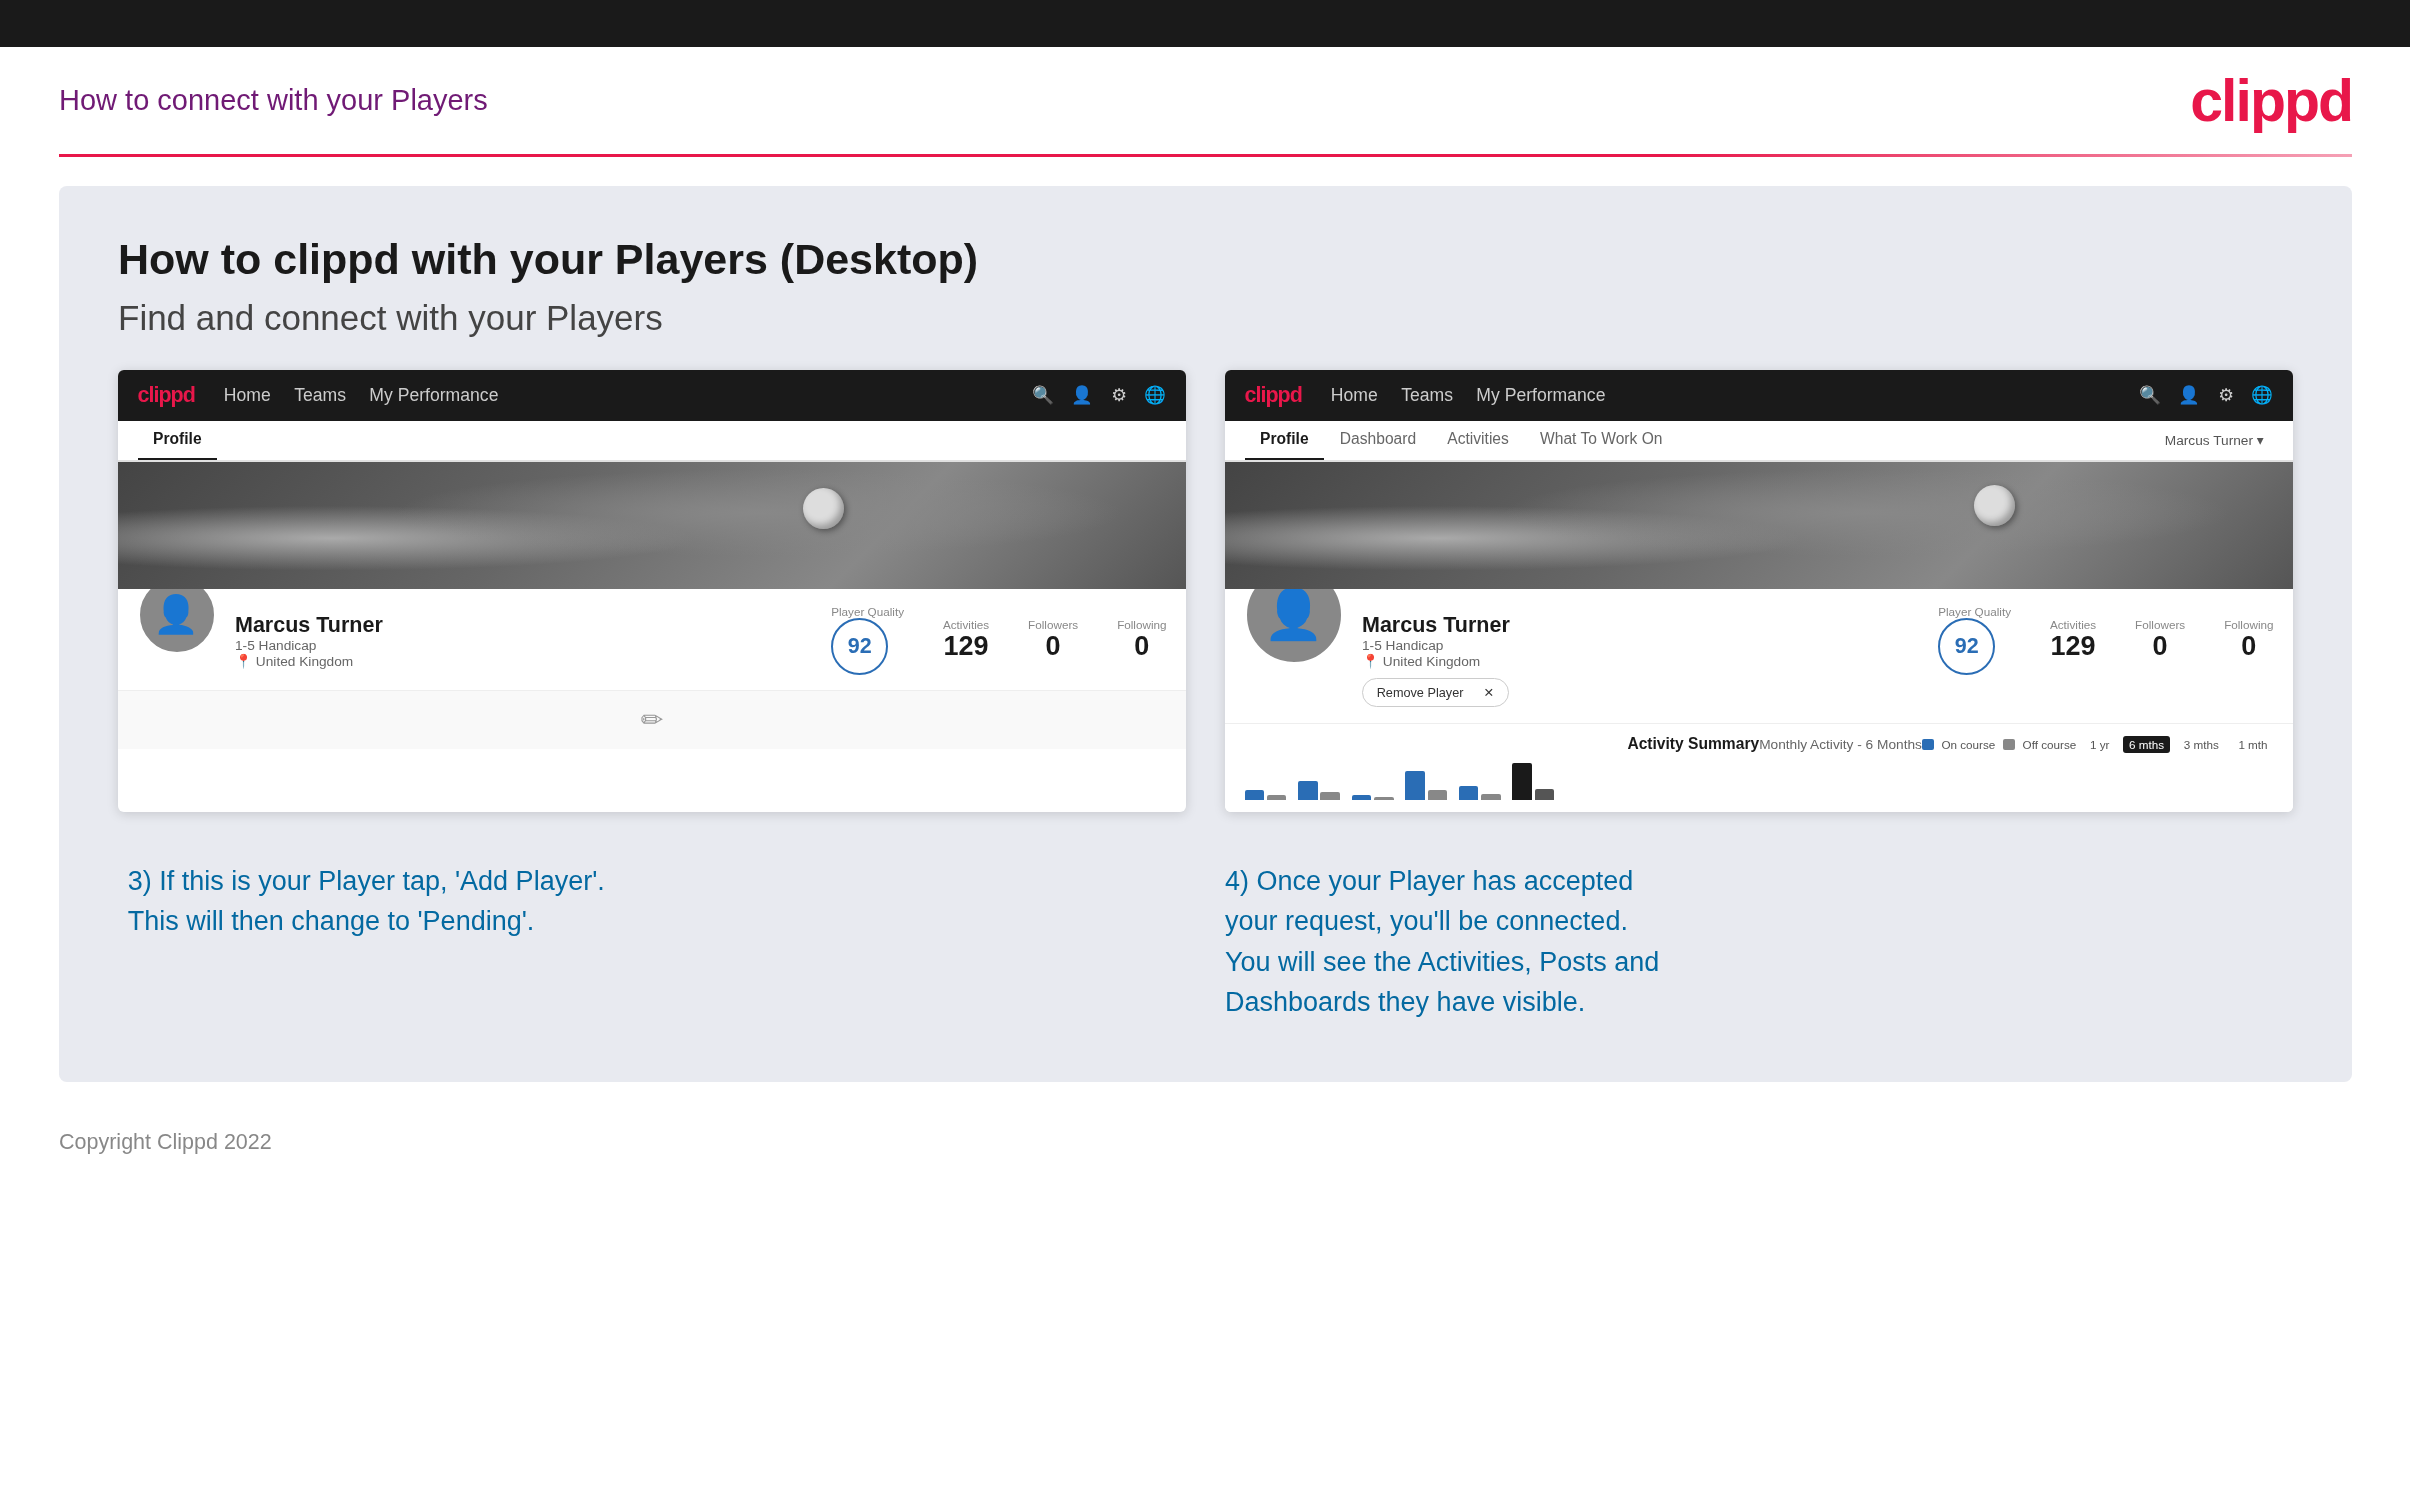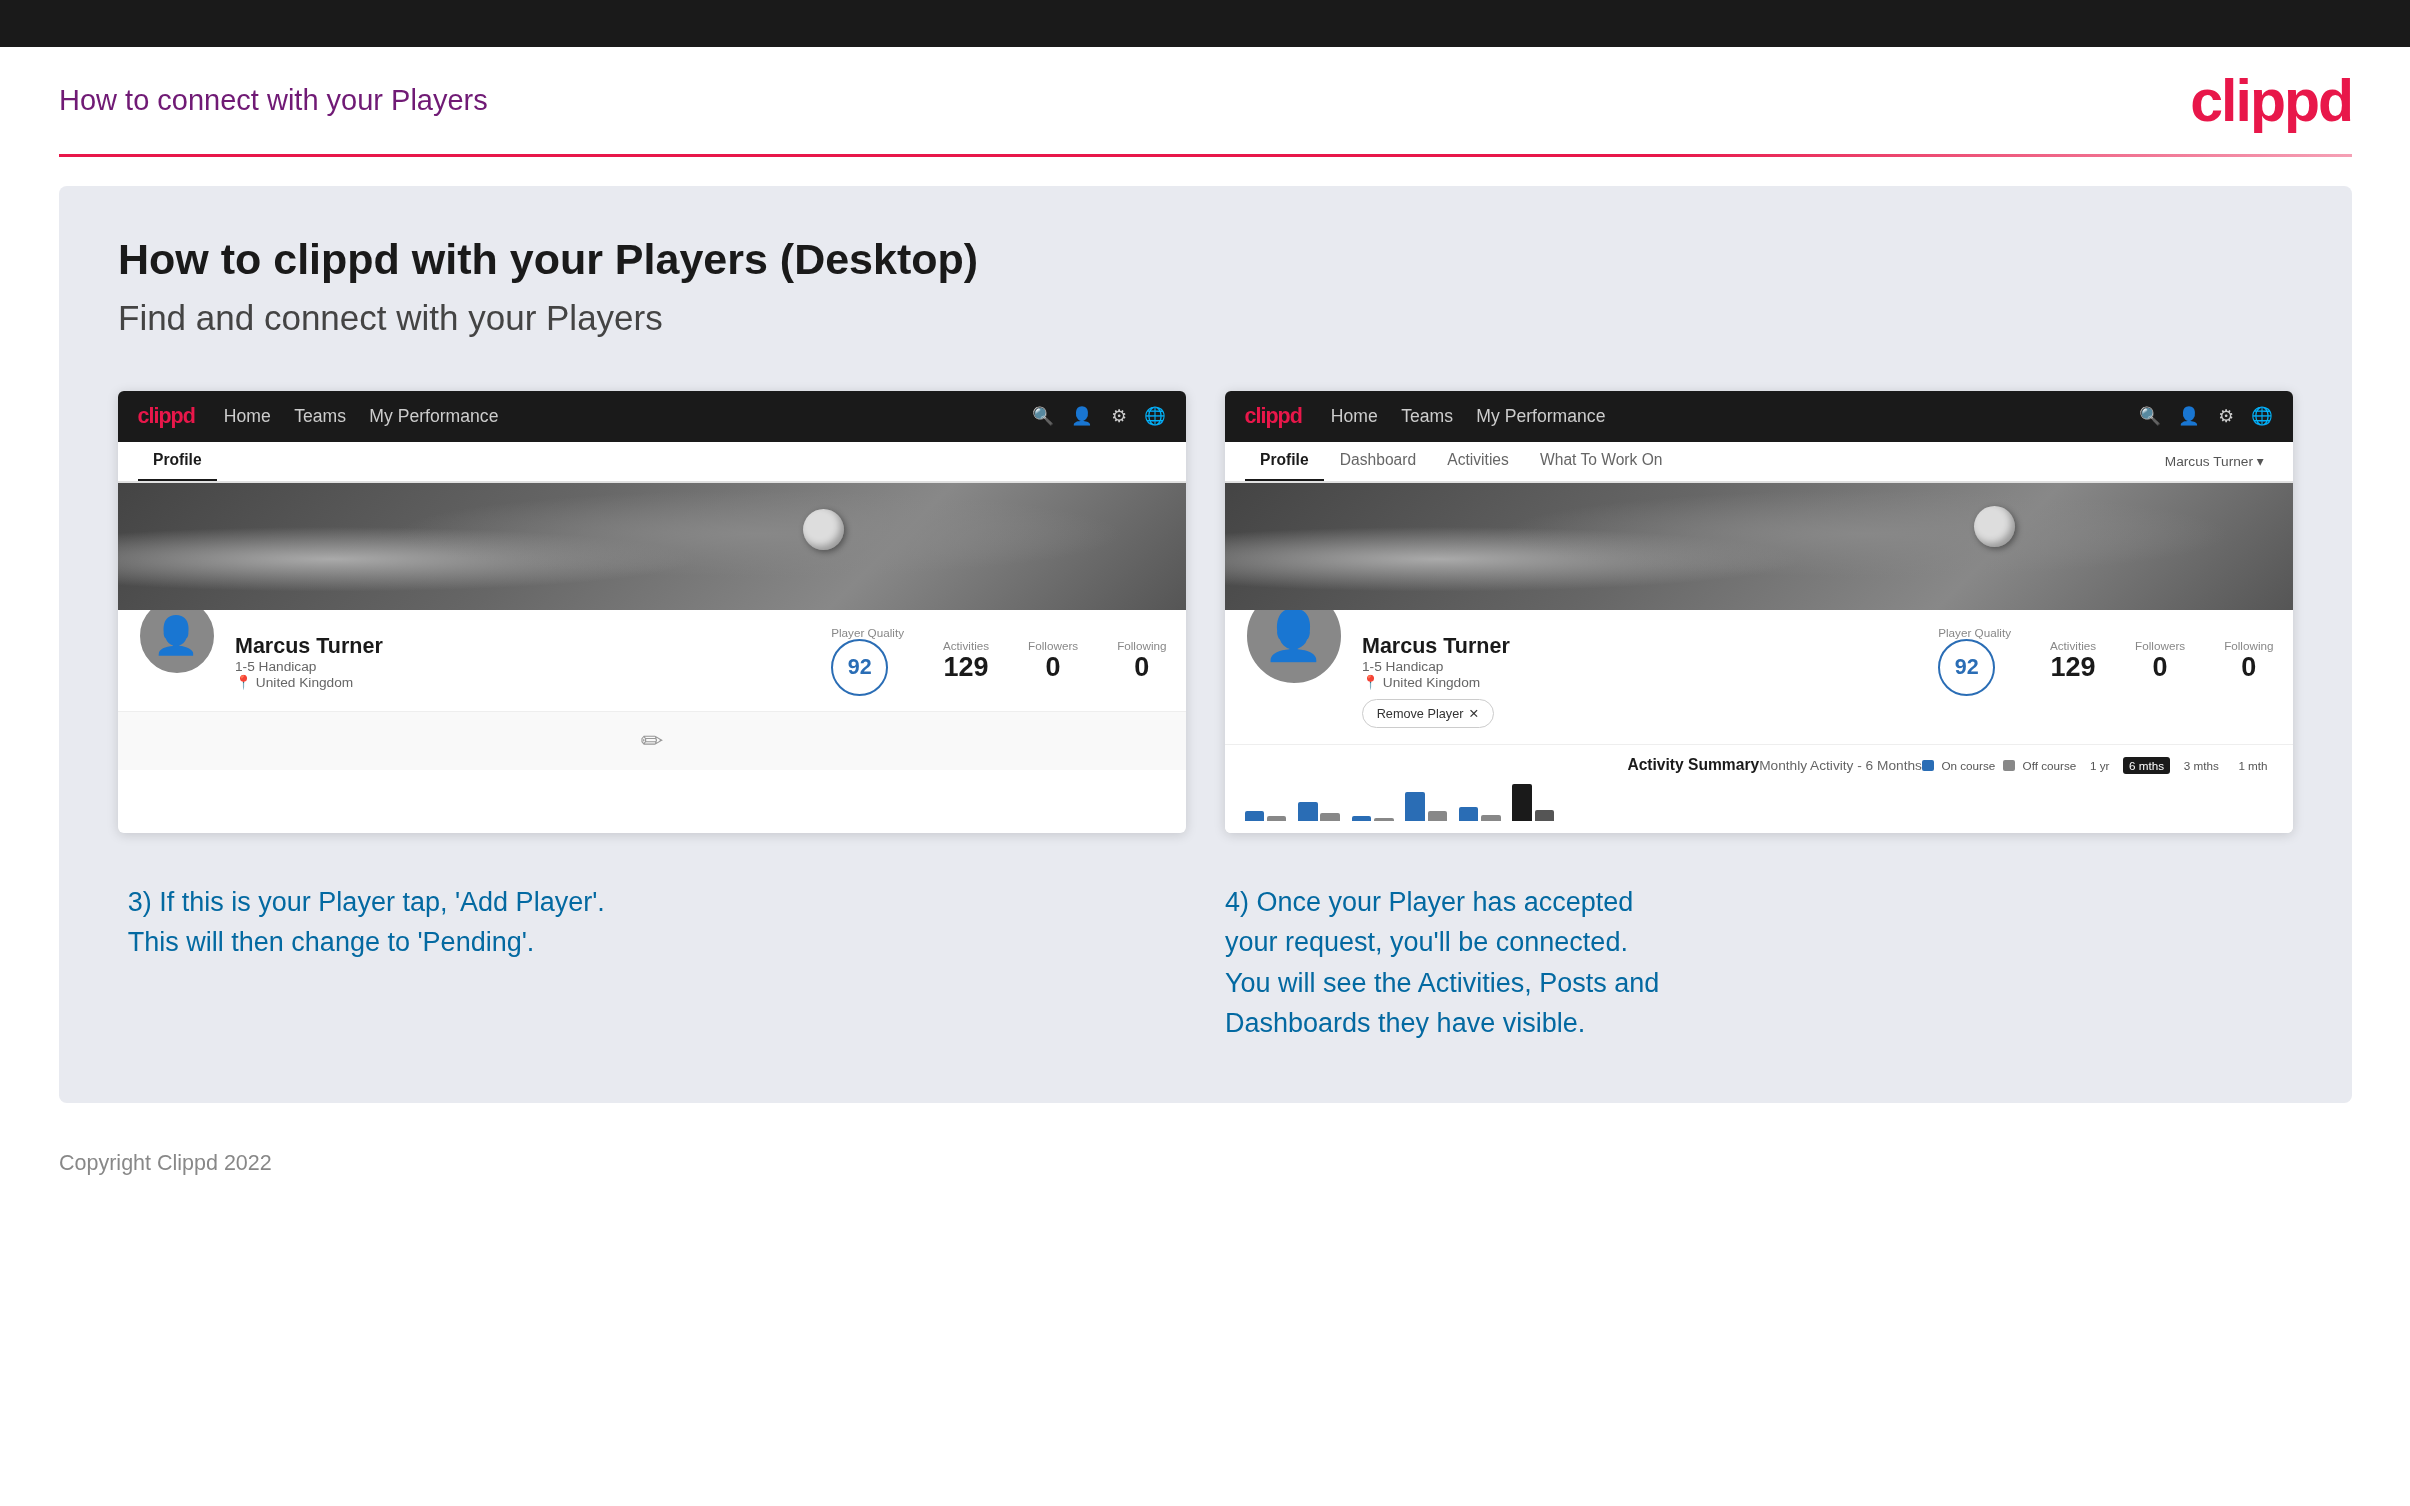--- a/index.html
+++ b/index.html
@@ -55,21 +55,21 @@
     .page-heading {
       font-size: 43px;
       font-weight: 700;
       color: #1a1a1a;
       margin-bottom: 13.7px;
     }
     .page-subheading {
       font-size: 35px;
       color: #444;
       font-weight: 400;
-      margin-bottom: 53px;
+      margin-bottom: 32px;
     }
 
     
     .screenshots-row {
       display: flex;
       gap: 39px;
       margin-bottom: 49px;
     }
 
     
@@ -269,21 +269,21 @@
     .btn-remove-player {
       background: #fff;
       border: 1px solid #ccc;
       border-radius: 19.5px;
       padding: 5.9px 13.7px;
       font-size: 12.7px;
       color: #333;
       cursor: pointer;
       display: inline-flex;
       align-items: center;
-      gap: 5px;
+      gap: 20px;
       margin-top: 9.8px;
     }
 
     
     .activity-summary-bar {
       padding: 11.7px 19.5px;
       background: #fff;
       border-top: 1px solid #eee;
     }
     .activity-summary-header {

